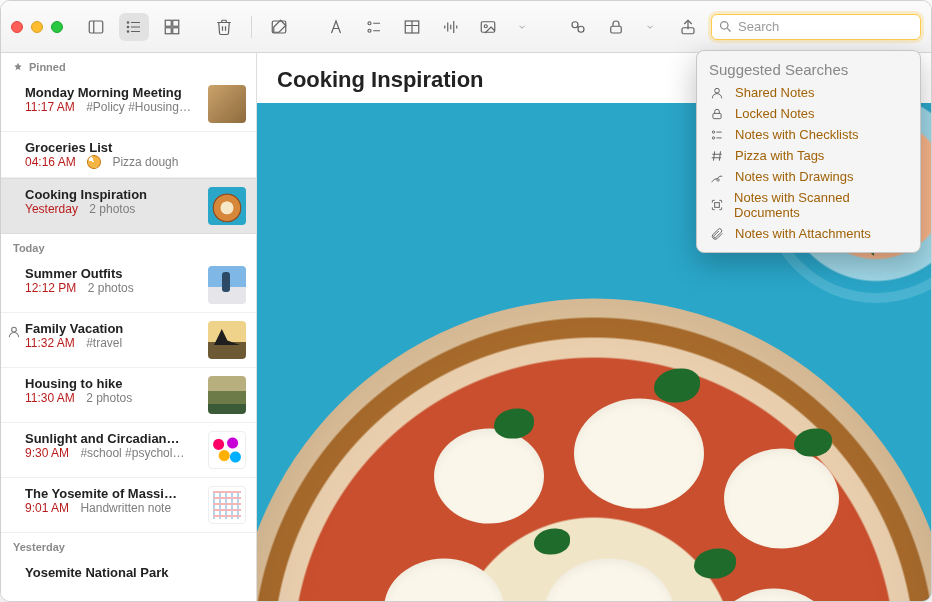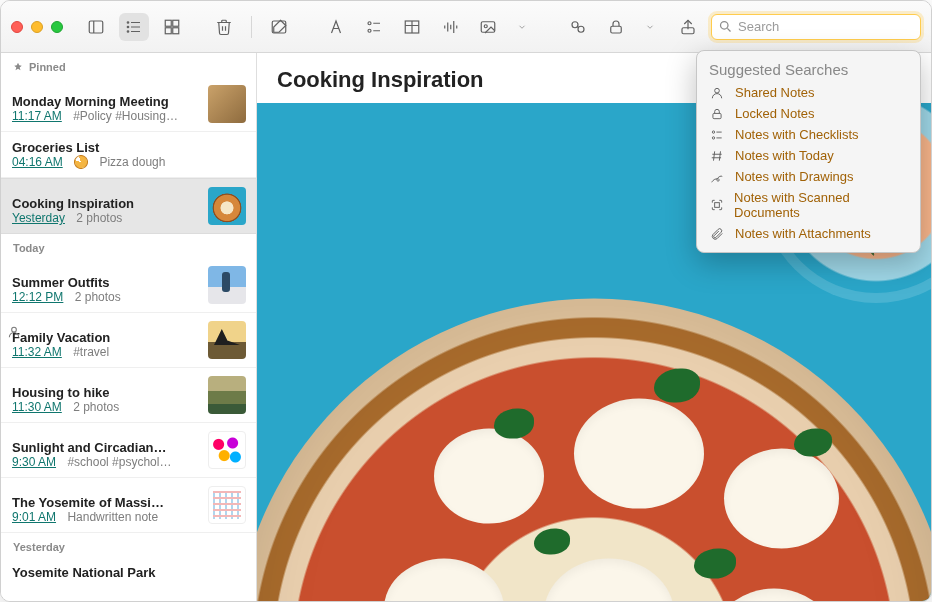--- a/index.html
+++ b/index.html
@@ -32,26 +32,26 @@
   .popover .hdr { font-size:15px; color:#888; padding:4px 12px 4px; }
   .pop-item { display:flex; align-items:center; gap:10px; padding:3px 12px; font-size:13px; color:#a16207; cursor:pointer; }
   .pop-item .pi-icon { width:16px; display:flex; justify-content:center; }
   .pop-item .pi-icon svg { width:14px; height:14px; stroke:#5c5c5c; fill:none; stroke-width:1.6;}
 
   
   .body { flex:1; display:flex; min-height:0; }
   .sidebar { width:256px; border-right:1px solid #dedede; background:#fff; overflow-y:auto; }
   .section-hdr { font-size:11px; font-weight:600; color:#8a8a8a; padding:8px 12px 4px; display:flex; align-items:center; gap:6px; }
   .section-hdr svg { width:10px; height:10px; fill:#8a8a8a; }
-  .note-row { display:flex; align-items:flex-end; padding:8px 10px 8px 11px; gap:8px; border-bottom:1px solid #efefef; cursor:pointer; position:relative; }
+  .note-row { display:flex; align-items:flex-start; padding:8px 10px 8px 24px; gap:8px; border-bottom:1px solid #efefef; cursor:pointer; position:relative; }
   .note-row.selected { background:#e6e6e6; border-top:1px solid #dcdcdc; border-bottom:1px solid #dcdcdc;}
   .note-text { flex:1; min-width:0; }
   .note-title { font-size:13px; font-weight:600; color:#222; white-space:nowrap; overflow:hidden; text-overflow:ellipsis; }
   .note-sub { font-size:12px; color:#7d7d7d; white-space:nowrap; overflow:hidden; text-overflow:ellipsis; display:flex; align-items:center; gap:4px;}
-  .note-sub .time { color:#0f766e;text-decoration:underline; }
+  .note-sub .time { color:#b91c1c; }
   .thumb { width:38px; height:38px; border-radius:4px; background:#c8c8c8; flex-shrink:0; }
   .thumb.pizza { background: radial-gradient(circle at 50% 55%, #f6e7c7 0 22%, #d6873a 24% 45%, #8d4f21 48% 50%, #2aa6c9 52% 100%); }
   .thumb.meeting { background: linear-gradient(135deg,#caa26a,#8e6b3e); }
   .thumb.summer { background: linear-gradient(#7fb7e6 55%, #e6e6ea 55%); position:relative;}
   .thumb.summer::after { content:""; position:absolute; left:14px; top:6px; width:8px; height:20px; background:#2c4a66; border-radius:3px;}
   .thumb.bike { background: linear-gradient(#f0d38a 55%, #6d5a35 55%); position:relative;}
   .thumb.bike::after { content:""; position:absolute; left:6px; top:8px; width:26px; height:16px; background:#1f1f1f; clip-path: polygon(0 100%,30% 0,60% 100%,30% 60%,100% 100%); }
   .thumb.hike { background: linear-gradient(#b8af7e 40%, #6d7b48 40% 75%, #3a5a38 75%); }
   .thumb.circ { background: #fff; position:relative; border:1px solid #eee;}
   .thumb.circ::before { content:""; position:absolute; inset:4px; background: radial-gradient(circle at 20% 30%, #f06 0 5px, transparent 6px), radial-gradient(circle at 70% 25%, #c800d8 0 5px, transparent 6px), radial-gradient(circle at 40% 70%, #ffb000 0 5px, transparent 6px), radial-gradient(circle at 80% 75%, #00b0ff 0 5px, transparent 6px);}
@@ -259,21 +259,21 @@
     </div>
     <div class="pop-item">
       <span class="pi-icon">
           <svg viewBox="0 0 24 24">
             <line x1="8" y1="4" x2="6" y2="20"></line>
             <line x1="18" y1="4" x2="16" y2="20"></line>
             <line x1="4" y1="9" x2="20" y2="9"></line>
             <line x1="3" y1="15" x2="19" y2="15"></line>
           </svg>
         </span>
-      <span>Notes with Today</span>
+      <span>Pizza with Tags</span>
     </div>
     <div class="pop-item">
       <span class="pi-icon">
           <svg viewBox="0 0 24 24">
             <path d="M3 21s3-6 9-6 4 4 2 4-4-2 0-6 7-2 7-2"></path>
           </svg>
         </span>
       <span>Notes with Drawings</span>
     </div>
     <div class="pop-item">

